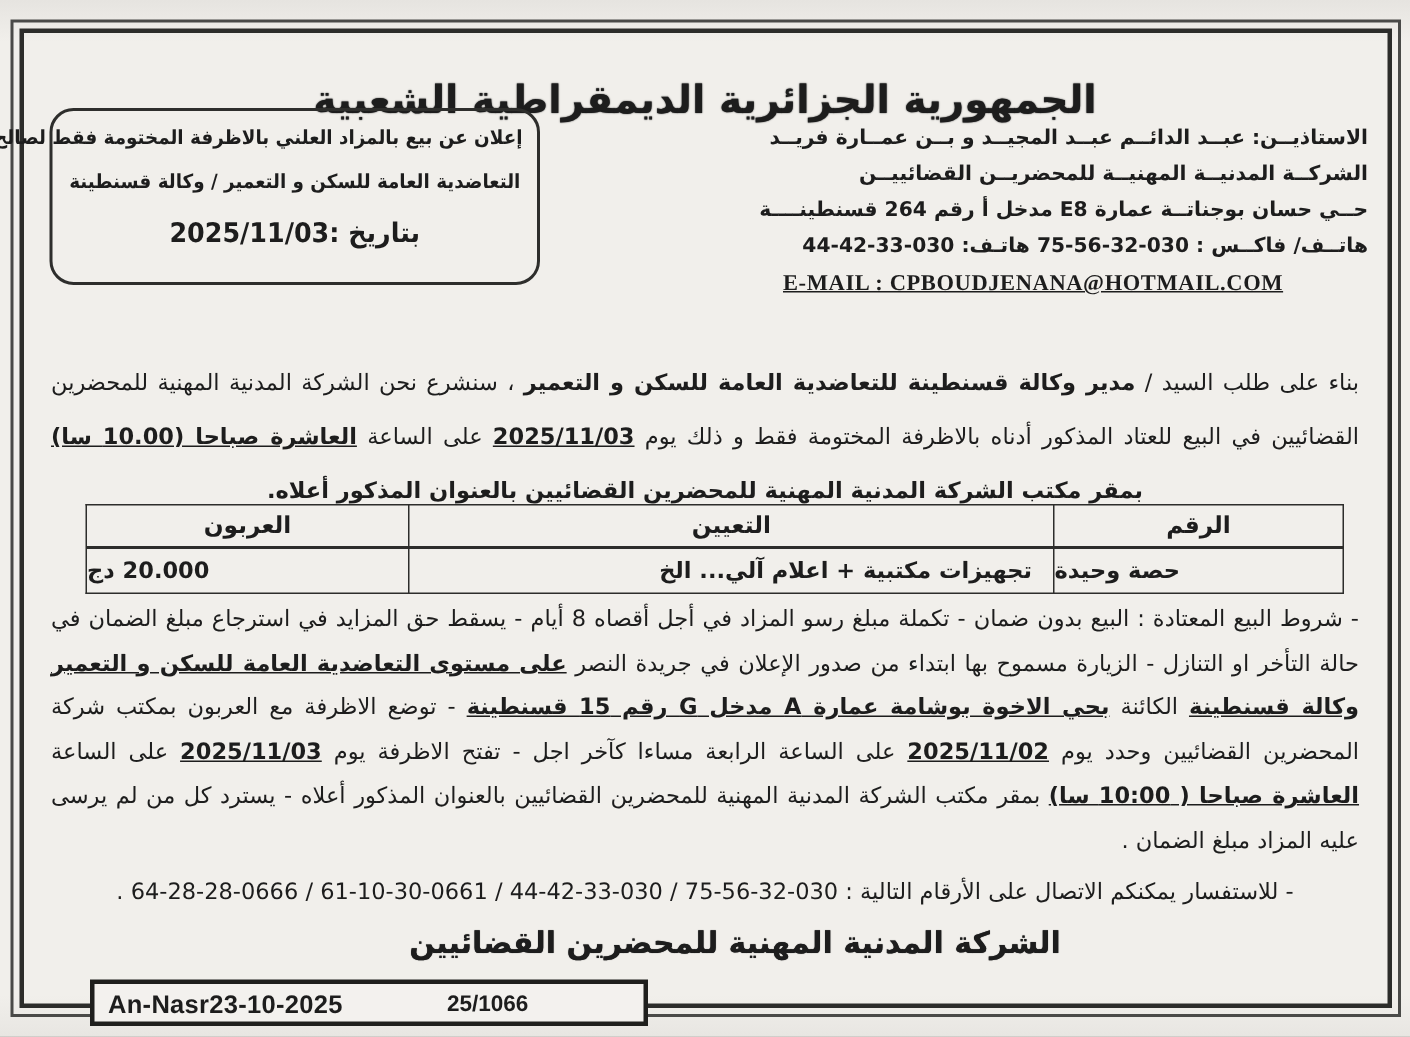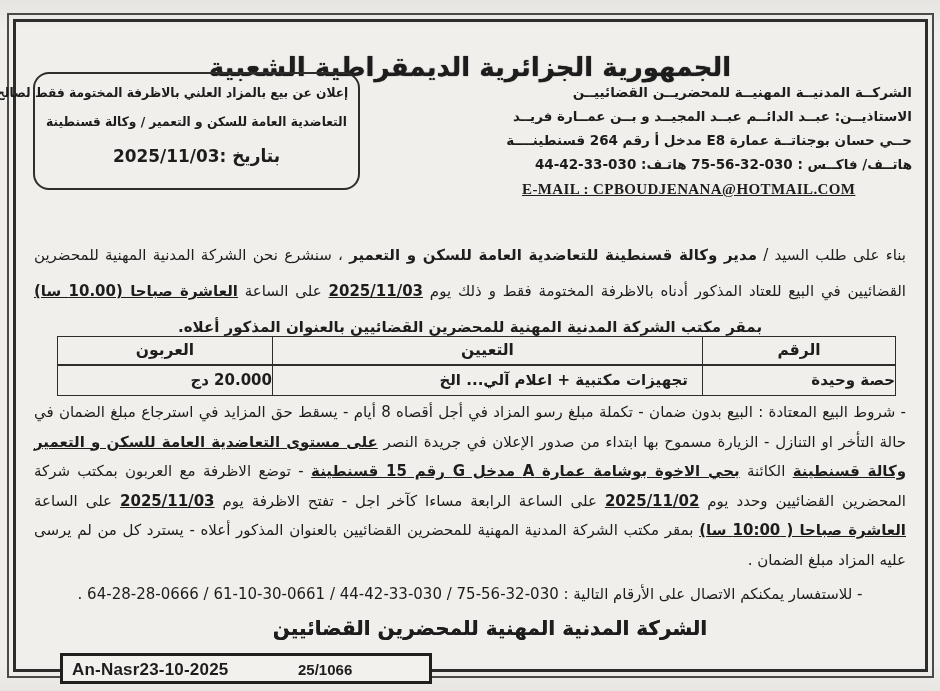--- a/index.html
+++ b/index.html
@@ -37,21 +37,21 @@
   .par-contact { top: 576px; text-align: center; white-space: nowrap; }
   .b { font-weight: bold; }
   .u { text-decoration: underline; }
 
   table.items {
     position: absolute; left: 57px; top: 336px; width: 838px;
     border-collapse: collapse; direction: rtl; table-layout: fixed;
   }
   table.items th, table.items td { border: 1.5px solid #2d2d2b; font-weight: bold; margin-top: 33px; }
   table.items th { height: 28px; font-size: 15.5px; text-align: center; border-bottom-width: 2.5px; }
-  table.items td { height: 31px; font-size: 15px; text-align: right; }
+  table.items td { height: 31px; font-size: 15px; text-align: left; }
   table.items td.cell-designation { text-align: right; padding-right: 14px; }
   col.c-num { width: 193px; } col.c-designation { width: 430px; } col.c-deposit { width: 215px; }
 
   .footer-name { position: absolute; top: 616px; left: 0; right: 0; text-align: center; direction: rtl; font-weight: bold; font-size: 20px; text-shadow: 0 0 0.5px #1d1d1d; padding-left: 40px; }
 
   .stamp-box {
     position: absolute; left: 60px; top: 653px; width: 372px; height: 31px;
     border: 3px solid #1f1f1d; background: #f3f1ee; z-index: 5;
     font-family: "Liberation Sans", sans-serif; font-weight: bold;
   }
@@ -61,22 +61,22 @@
 </head>
 <body>
 
 <div class="canvas">
   <div class="frame-outer"></div>
   <div class="frame-inner"></div>
 
   <div class="page-title">الجمهورية الجزائرية الديمقراطية الشعبية</div>
 
   <div class="hdr">
+    <div class="ln">الاستاذيــن: عبــد الدائــم عبــد المجيــد و بــن عمــارة فريــد</div>
     <div class="ln">الشركــة المدنيــة المهنيــة للمحضريــن القضائييــن</div>
-    <div class="ln">الاستاذيــن: عبــد الدائــم عبــد المجيــد و بــن عمــارة فريــد</div>
     <div class="ln">حــي حسان بوجناتــة عمارة E8 مدخل أ رقم 264 قسنطينــــة</div>
     <div class="ln">هاتــف/ فاكــس : 030-32-56-75 هاتـف: 030-33-42-44</div>
     <div class="ln ln-email">E-MAIL : CPBOUDJENANA@HOTMAIL.COM</div>
   </div>
 
   <div class="announce-box">
     <div class="al">إعلان عن بيع بالمزاد العلني بالاظرفة المختومة فقط لصالح</div>
     <div class="al">التعاضدية العامة للسكن و التعمير / وكالة قسنطينة</div>
     <div class="al al-date">بتاريخ :2025/11/03</div>
   </div>

